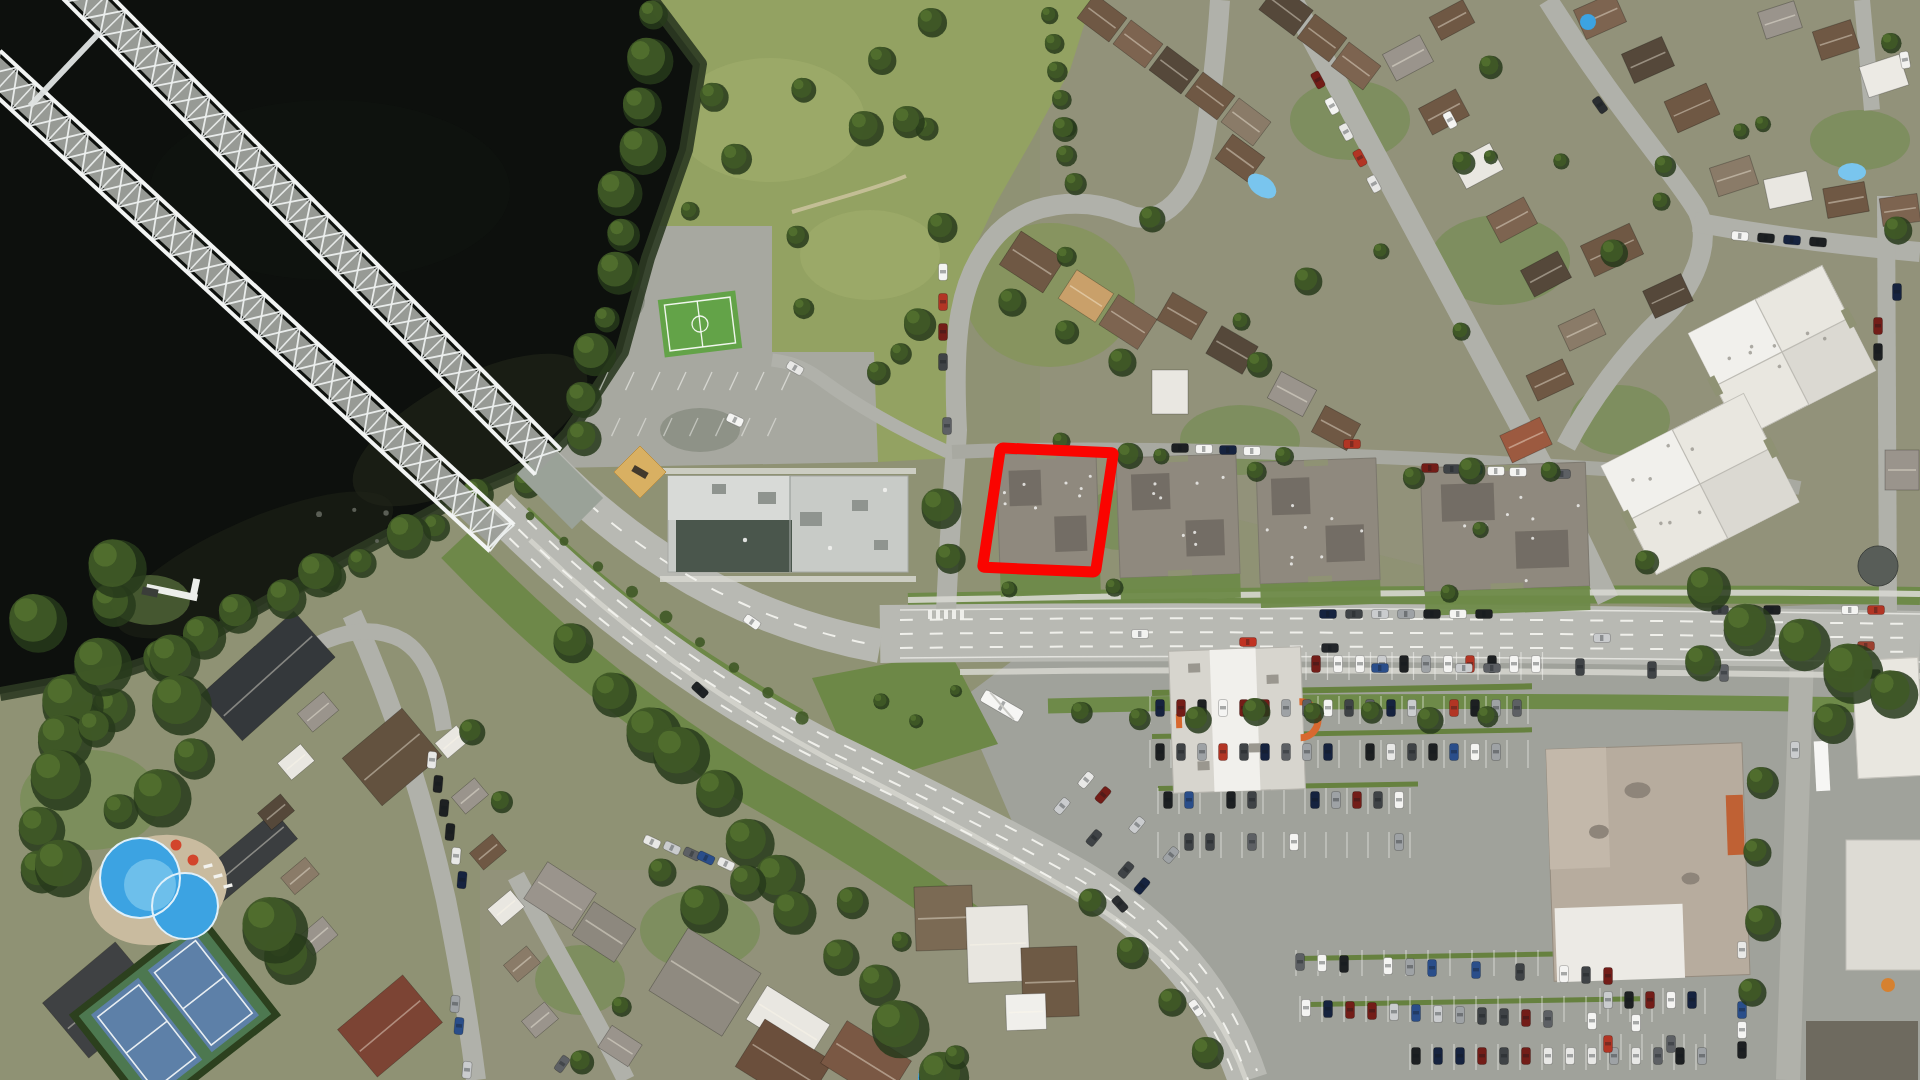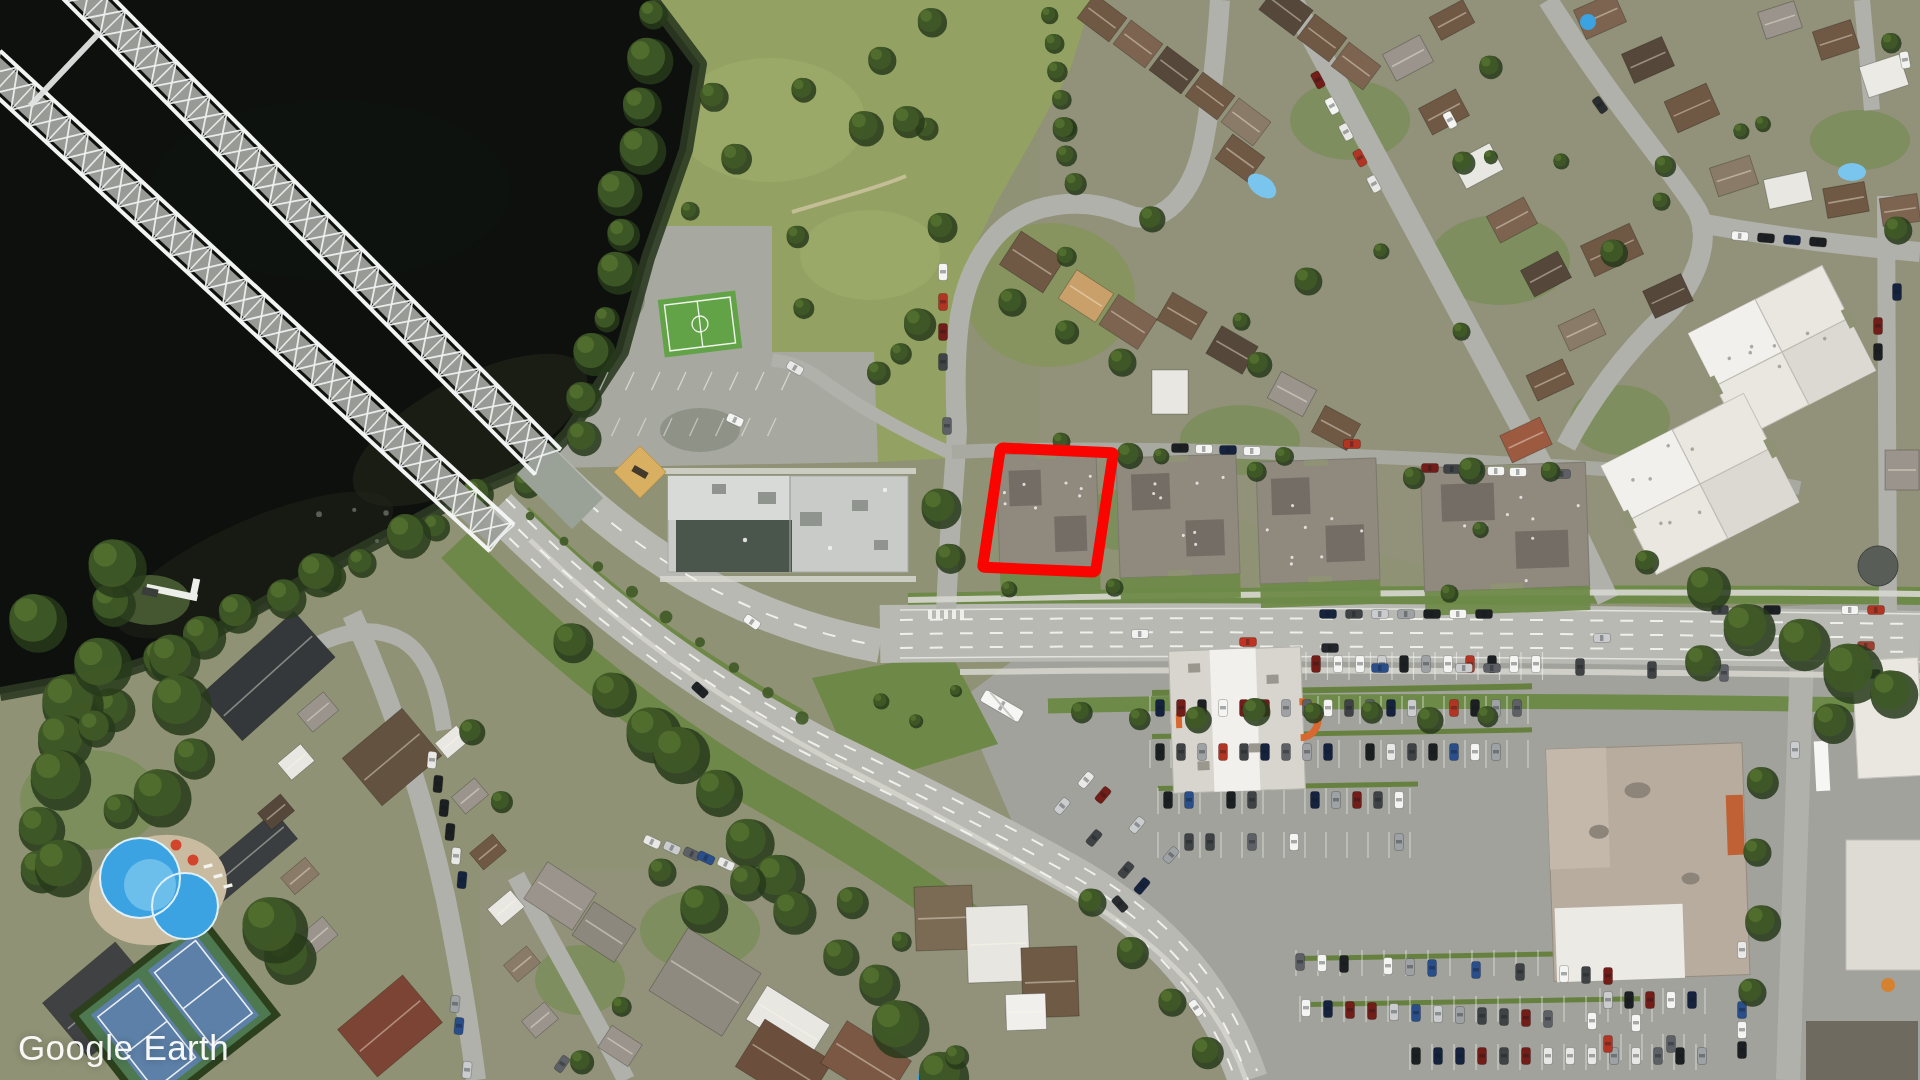--- a/index.html
+++ b/index.html
@@ -2149,14 +2149,13 @@
         <line x1="-24.202624991598924" y1="77.23238237485621" x2="489.7973750084011" y2="551.2323823748562" stroke="#f2f4f3" stroke-width="4"></line>
         <line x1="0.20262499159892222" y1="50.767617625143785" x2="514.2026249915989" y2="524.7676176251438" stroke="#f2f4f3" stroke-width="4"></line>
         <line x1="30" y1="106" x2="100" y2="32" stroke="#dfe3e2" stroke-width="6" opacity="0.95"></line>
       </g>
       <g>
         <g transform="translate(1048 510) rotate(2.5) skewX(-6)">
           <rect x="-56.5" y="-60" width="113" height="120" rx="2" fill="none" stroke="#fa0400" stroke-width="11" stroke-linejoin="miter"></rect>
         </g>
       </g>
     </svg>
-  <div id="watermark" style="color: rgb(255, 255, 255);">Google Earth</div>
 </div>
 
 </body></html>

